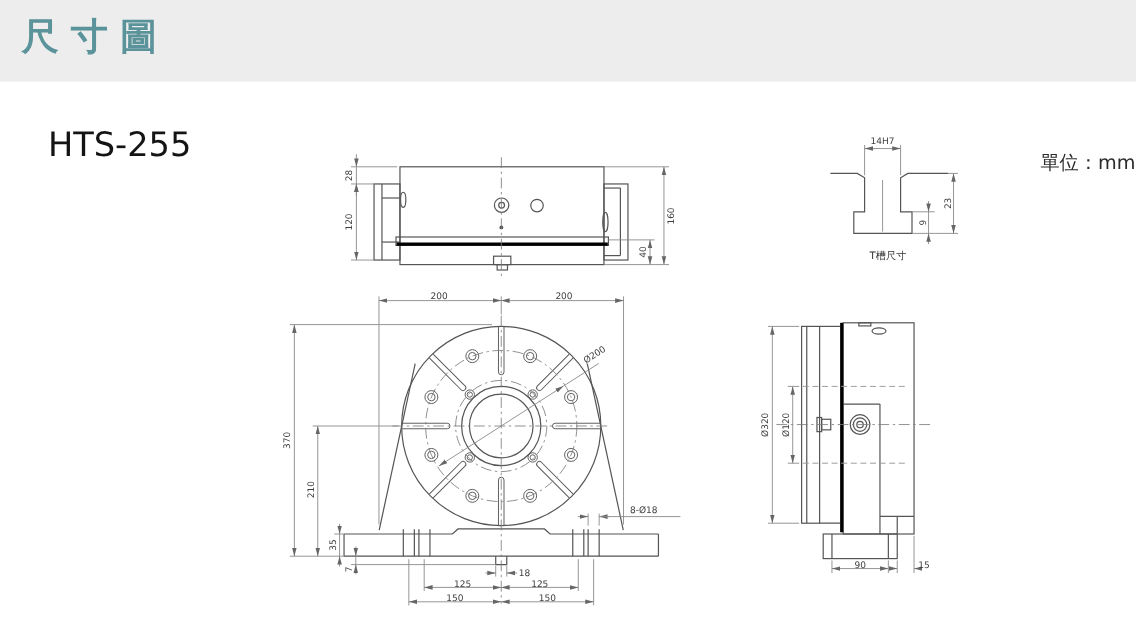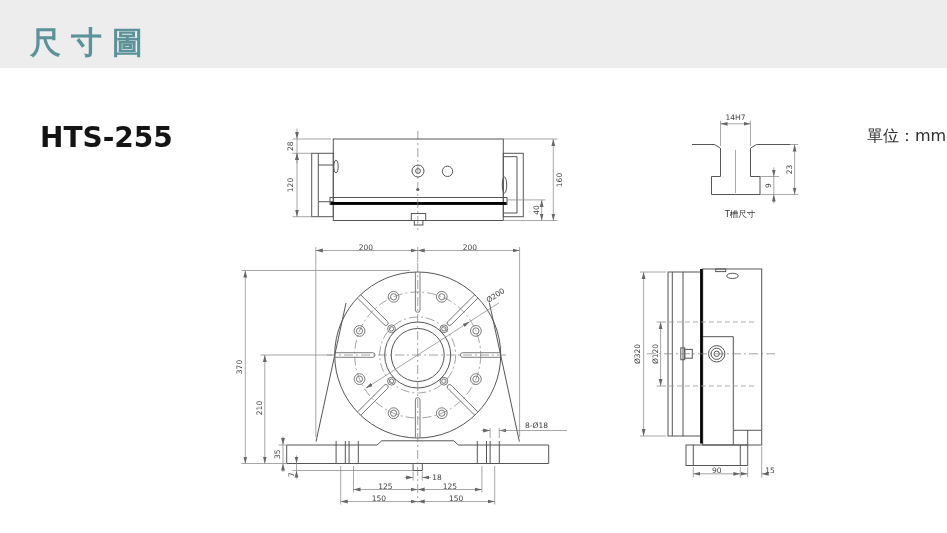--- a/index.html
+++ b/index.html
@@ -1,21 +1,21 @@
 <!DOCTYPE html>
 <html><head>
 <meta charset="utf-8">
 <style>
   html,body{margin:0;padding:0;background:#fff;}
   .stage{position:relative;width:947px;height:533px;background:#fff;overflow:hidden;
          font-family:"DejaVu Sans","Liberation Sans",sans-serif;}
   .topbar{position:absolute;left:0;top:0;width:947px;height:68px;background:#ededed;}
-  .topbar h1{margin:12px;padding:10px 16px 0 18px;font-size:31px;font-weight:bold;
+  .topbar h1{margin:0;padding:10px 16px 0 18px;font-size:31px;font-weight:bold;
              letter-spacing:10px;color:#5b939a;}
-  .model{position:absolute;left:40px;top:104px;font-size:28px;font-weight:bold;color:#141414;margin-top:17px;}
+  .model{position:absolute;left:40px;top:104px;font-size:28px;font-weight:normal;color:#141414;}
   .unit{position:absolute;left:843px;top:126px;font-size:16px;color:#2b2b2b;margin-left:24px;}
   svg.draw{position:absolute;left:0;top:0;}
   .ol{stroke:#555;stroke-width:1;fill:none;}
   .ol2{stroke:#5a5a5a;stroke-width:0.8;fill:none;}
   .thick{stroke:#000;stroke-width:2.6;fill:none;}
   .dim{stroke:#8a8a8a;stroke-width:0.75;fill:none;}
   .cl{stroke:#7c7c7c;stroke-width:0.7;fill:none;stroke-dasharray:9 3 2 3;}
   .dash{stroke:#9a9a9a;stroke-width:0.8;fill:none;stroke-dasharray:5 3;}
   .dtx{font-size:7.5px;fill:#3f3f3f;text-anchor:middle;dominant-baseline:central;
        font-family:"DejaVu Sans","Liberation Sans",sans-serif;}

